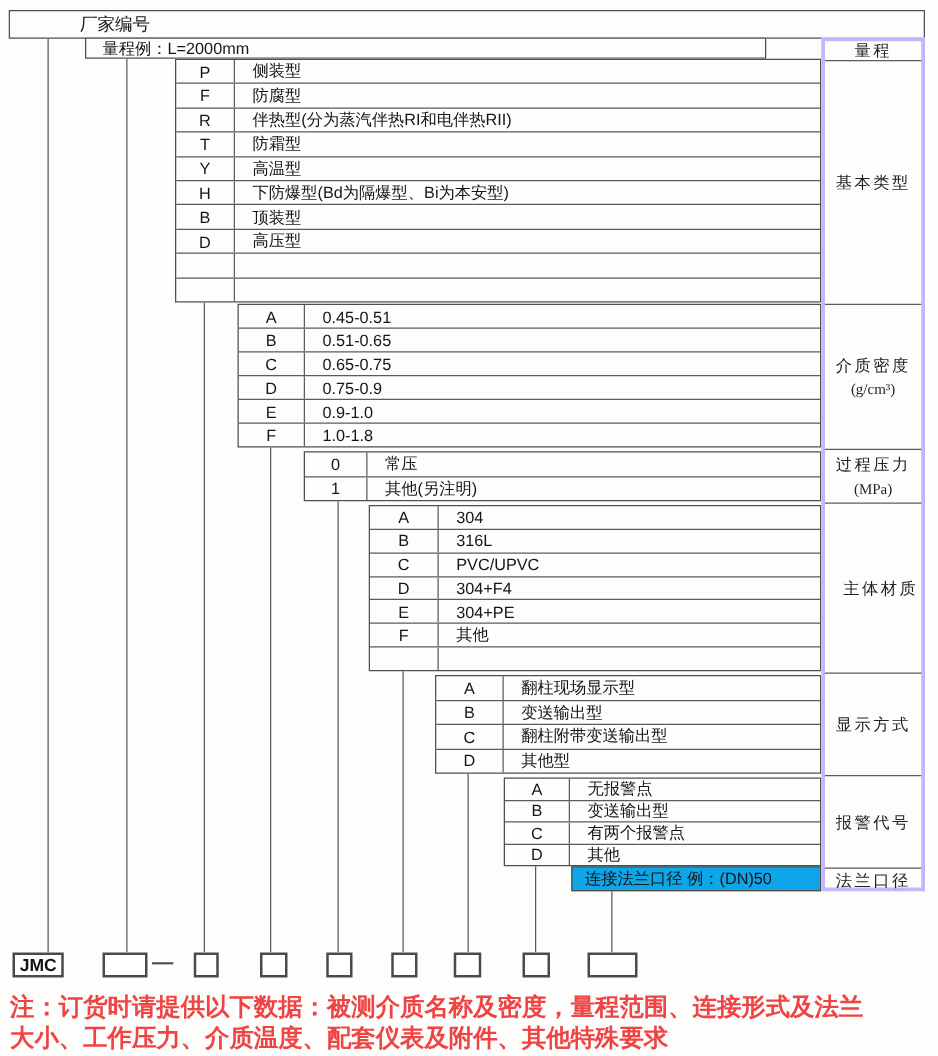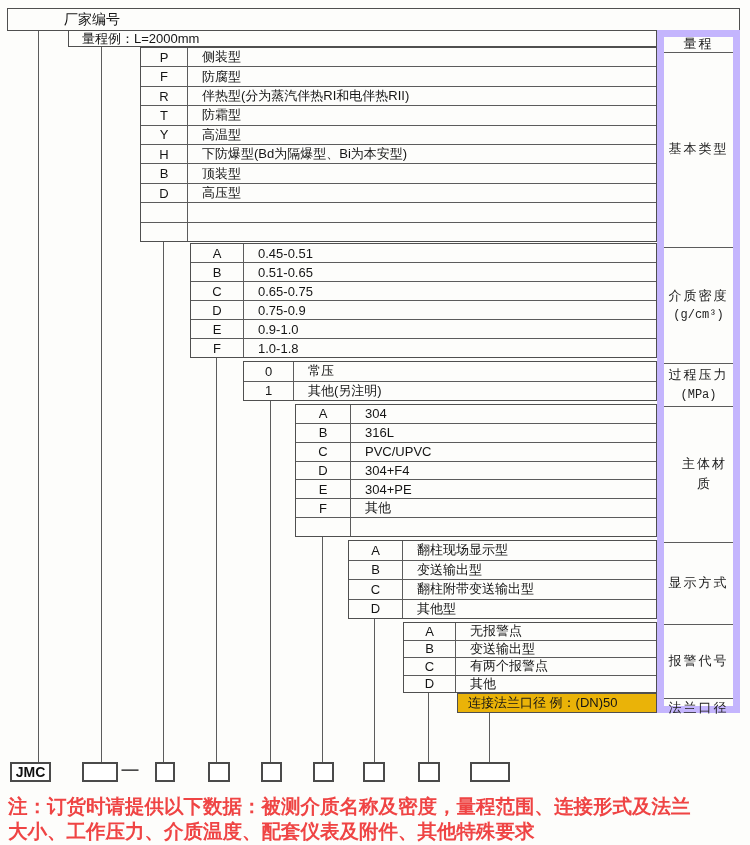--- a/index.html
+++ b/index.html
@@ -2,42 +2,42 @@
 <html><head>
 <meta charset="utf-8">
 <style>
   html,body{margin:0;padding:0;background:#fff;}
   #canvas{position:relative;width:750px;height:845px;background:#fdfdfb;
     font-family:"Liberation Sans",sans-serif;color:#151515;overflow:hidden;}
   
   .hbox{position:absolute;box-sizing:border-box;border:1px solid #4f4f4f;
     display:flex;align-items:center;background:#fdfdfb;}
   #mfr{left:7px;top:8px;width:733px;height:23px;padding-left:56px;font-size:14px;}
-  #range{left:68px;top:30px;width:589px;height:17px;padding-left:13px;font-size:13px;}
+  #range{left:68px;top:30px;width:545px;height:17px;padding-left:13px;font-size:13px;}
   
   .tbl{position:absolute;box-sizing:border-box;border:1px solid #4f4f4f;
     display:flex;flex-direction:column;background:#fdfdfb;}
   .row{flex:1;display:flex;border-bottom:1px solid #5c5c5c;min-height:0;}
   .row:last-child{border-bottom:none;}
   .code{flex:0 0 auto;display:flex;align-items:center;justify-content:center;
     border-right:1px solid #5c5c5c;font-size:13px;}
   .desc{flex:1;display:flex;align-items:center;padding-left:14px;font-size:13px;white-space:nowrap;}
   #t-basic{left:140px;top:47px;width:517px;height:195px;}   #t-basic .code{width:46px;}
   #t-density{left:190px;top:243px;width:467px;height:115px;}#t-density .code{width:52px;}
   #t-pressure{left:243px;top:361px;width:414px;height:40px;}#t-pressure .code{width:49px;}
   #t-material{left:295px;top:404px;width:362px;height:133px;}#t-material .code{width:54px;}
   #t-display{left:348px;top:540px;width:309px;height:79px;} #t-display .code{width:53px;}
   #t-alarm{left:403px;top:622px;width:254px;height:71px;}   #t-alarm .code{width:51px;}
   #flange{position:absolute;left:457px;top:693px;width:200px;height:20px;box-sizing:border-box;
     border:1px solid #4f4f4f;display:flex;align-items:center;padding-left:10px;font-size:13px;
-    background:#eab308;white-space:nowrap;}
+    background:#0ea5e9;white-space:nowrap;}
   
   #labels{position:absolute;left:657px;top:30px;width:83px;height:683px;box-sizing:border-box;
-    border:7px solid #c4b5fd;display:flex;flex-direction:column;background:#fdfdfb;
-    font-family:Liberation Mono, monospace;font-size:13px;letter-spacing:2px;color:#222;}
+    border:3px solid #c4b5fd;display:flex;flex-direction:column;background:#fdfdfb;
+    font-family:Liberation Serif, serif;font-size:13px;letter-spacing:2px;color:#222;}
   .lcell{flex:0 0 auto;display:flex;flex-direction:column;align-items:center;justify-content:center;
     border-bottom:1px solid #5c5c5c;box-sizing:border-box;text-align:center;line-height:1.5;}
   .lcell:last-child{border-bottom:none;}
   .sub{font-size:12px;letter-spacing:0;}
   
   .vl{position:absolute;width:1px;background:#5c5c5c;}
   #v1{left:38px;top:31px;height:731px;}
   #v2{left:101px;top:47px;height:715px;}
   #v3{left:163px;top:242px;height:520px;}
   #v4{left:216px;top:358px;height:404px;}

